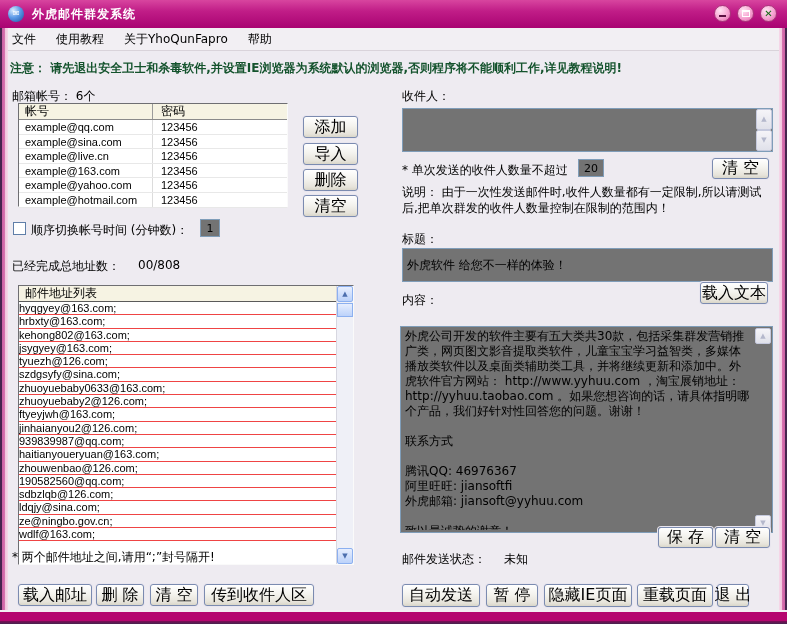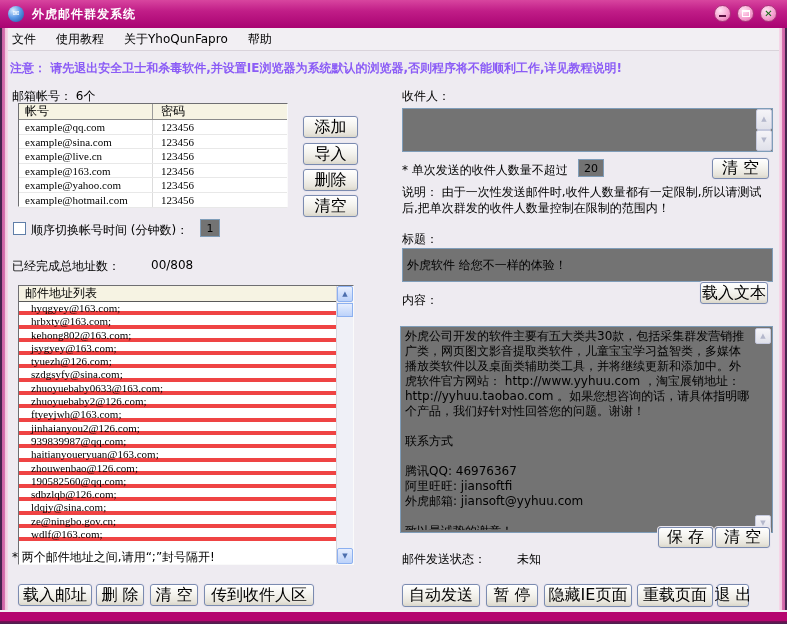--- a/index.html
+++ b/index.html
@@ -24,65 +24,65 @@
   .menubar{position:absolute;left:8px;top:28px;right:8px;height:23px;background:#f2eff3;
     border-bottom:1px solid #d9d3da;display:flex;align-items:center;gap:20px;padding-left:4px}
   .menu-item{white-space:nowrap}
   .frame-left,.frame-right{position:absolute;top:28px;bottom:11px;width:8px}
   .frame-left{left:0;background:linear-gradient(90deg,#45244e 0,#45244e 2px,#cb5da2 2px,#d877b1 5px,#f0c3dc 5px,#f6d9e9 8px)}
   .frame-right{right:0;background:linear-gradient(270deg,#45244e 0,#45244e 2px,#cb5da2 2px,#d877b1 5px,#f0c3dc 5px,#f6d9e9 8px)}
   .frame-bottom{position:absolute;left:0;right:0;bottom:0;height:14px;
     background:linear-gradient(180deg,#f2eff3 0,#f2eff3 2px,#b5076f 2px,#b5076f 11px,#7c0b55 11px,#45244e 14px)}
   
   .abs{position:absolute}
-  .notice{left:10px;top:60px;width:762px;color:#8b5cf6;font-weight:bold}
+  .notice{left:10px;top:60px;width:762px;color:#14532d;font-weight:bold}
   .lbl{position:absolute;white-space:nowrap}
   .btn{position:absolute;display:flex;align-items:center;justify-content:center;
     background:linear-gradient(180deg,#ffffff,#f4f3ee 45%,#e6e3da 85%,#d9d6c9);
     border:1px solid #7b8bb0;border-radius:3px;box-shadow:0 0 0 1px #e9e6ef;
     font-size:16px;white-space:nowrap;cursor:default}
   .sunken{border:1px solid;border-color:#6e6e72 #fafafa #fafafa #6e6e72;background:#15803d}
   .tbox{border:1px solid #7f9db9;background:#737373}
-  .mono{font-family:Liberation Serif, serif;font-size:11px}
+  .mono{font-family:Liberation Sans, sans-serif;font-size:11px}
   
   .sb{position:absolute;display:flex;align-items:center;justify-content:center;
       font-size:7px;line-height:1;border-radius:2px}
   .sb-on{background:linear-gradient(180deg,#e7eefe,#bcd2fa);border:1px solid #8cb0f0;color:#4d6fae}
   .sb-off{background:linear-gradient(180deg,#f5f4f8,#e0e1ea);border:1px solid #c5c9dd;color:#b4b8cc}
   
   .acct-table{left:18px;top:103px;width:270px;height:104px}
   .acct-head{display:flex;height:16px;background:#f6f3e3;border-bottom:1px solid #8a8a8a;line-height:15px}
   .acct-row{display:flex;height:14.6px;line-height:14.5px;border-bottom:1px solid #e8e8e8;background:#fff}
   .c1{width:134px;padding-left:6px;border-right:1px solid #9b9b9b;overflow:hidden}
   .acct-row .c1{border-right:1px solid #dcdcdc}
   .c2{flex:1;padding-left:8px;overflow:hidden}
   
   .listbox{left:18px;top:285px;width:336px;height:280px}
   .lb-header{position:absolute;left:0;top:0;right:17px;height:16px;background:#f6f3e3;
     border-bottom:1px solid #5a5a5a;padding-left:6px;line-height:15px}
   .lb-rows{position:absolute;left:0;top:16px;right:17px;bottom:0;overflow:hidden;background:#fff}
-  .addr-row{height:13.3px;line-height:13.2px;border-bottom:4px solid #ef4444;padding-left:12px;white-space:nowrap}
+  .addr-row{height:13.3px;line-height:13.2px;border-bottom:1px solid #ef4444;padding-left:0;white-space:nowrap}
   .lb-scroll{position:absolute;top:0;right:0;bottom:0;width:17px;background:#eff0f7;border-left:1px solid #d7d7e0}
   .lb-scroll .up{top:0;right:0;width:16px;height:16px}
   .lb-scroll .thumb{top:17px;right:0;width:16px;height:14px;background:linear-gradient(180deg,#e7eefe,#bcd2fa);border:1px solid #8cb0f0}
   .lb-scroll .down{bottom:0;right:0;width:16px;height:16px}
   
   .recip-box{left:402px;top:108px;width:371px;height:44px}
   .note2{left:402px;top:184px;width:373px;line-height:16px;white-space:pre-line}
   .subject-input{left:402px;top:248px;width:371px;height:20px;padding:16px 4px;font-size:12px;
     font-family:"DejaVu Sans",sans-serif}
   .content-box{left:400px;top:326px;width:373px;height:207px;overflow:hidden}
   .content-text{position:absolute;left:4px;top:2px;right:20px;bottom:2px;overflow:hidden;
     white-space:pre-wrap;line-height:15px}
   .content-box .up{top:1px;right:1px;width:16px;height:16px}
   .content-box .down{bottom:1px;right:1px;width:16px;height:16px}
   .checkbox{position:absolute;left:13px;top:222px;width:13px;height:13px;background:#fff;border:1px solid #5f7ea8}
   .num-input{position:absolute;text-align:center;font-size:11px;padding:0;
     font-family:"DejaVu Sans",sans-serif}
-  .status-row{position:absolute;left:402px;top:551px;display:flex;gap:31px;white-space:nowrap}
+  .status-row{position:absolute;left:402px;top:551px;display:flex;gap:18px;white-space:nowrap}
 </style>
 </head>
 <body>
 
 <div class="win">
 
   <div class="titlebar">
     <span class="app-icon">✉</span>
     <span class="title-text">外虎邮件群发系统</span>
   </div>

